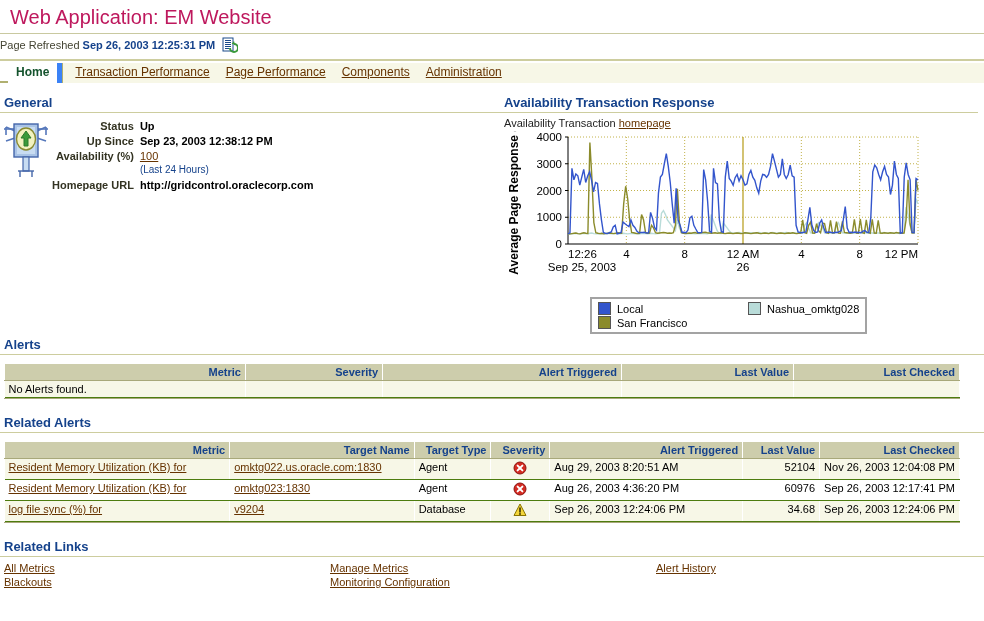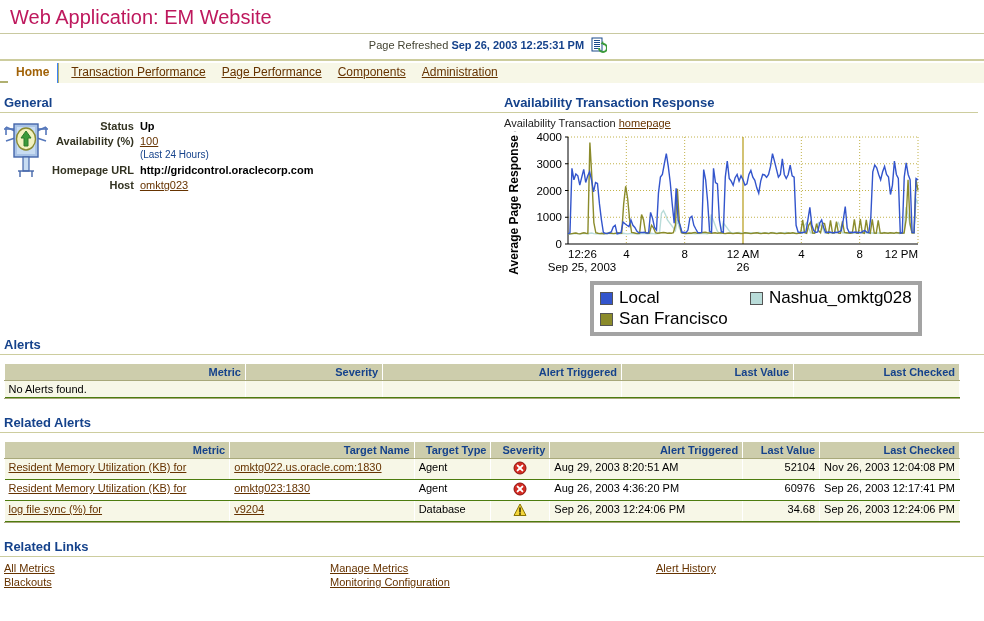--- a/index.html
+++ b/index.html
@@ -13,43 +13,43 @@
   a{color:#663300;text-decoration:underline;cursor:pointer;}
   .page{position:relative;width:984px;height:621px;}
 
   
   .page-title{
     font-size:20px;color:#be185d;font-weight:normal;
     padding:6px 0 4px 10px;letter-spacing:0px;
   }
   .title-rule{height:1px;background:#c9c9a0;margin:0;}
   .refresh-bar{
-    height:22px;position:relative;text-align:center;
+    height:22px;position:relative;text-align:left;
     padding:3px 8px 0 0;font-size:11px;color:#555544;
   }
   .refresh-bar .lbl{color:#444433;}
   .refresh-bar .val{color:#15428b;font-weight:bold;}
   .refresh-icon{display:inline-block;vertical-align:-4px;margin-left:4px;}
   .bar-rule{height:2px;background:#cdcd9e;}
 
   
   .tabbar{
     position:relative;height:22px;background:#ffffff;
     border-bottom:2px solid #b0b070;
     padding-left:8px;box-sizing:border-box;
   }
   .tabs{display:flex;align-items:flex-end;height:22px;}
   .tab{
     font-size:12px;padding:2px 8px 3px 8px;line-height:15px;
     color:#663300;white-space:nowrap;cursor:pointer;
   }
   .tab.sel{
-    color:#a16207;font-weight:bold;
+    color:#14532d;font-weight:bold;
     background:#ffffff;
-    border-right:1px solid #3b82f6;
+    border-right:5px solid #3b82f6;
   }
   .tab a{}
   .tabs-rest{
     background:#f7f7e7;border-left:1px solid #b0b070;
     display:flex;align-items:flex-end;height:20px;flex:1;
     padding-left:4px;
   }
 
   
   .sect{margin:0;}
@@ -68,23 +68,23 @@
   .gen-tbl{border-collapse:collapse;font-size:11px;}
   .gen-tbl td{padding:0 0 1px 0;vertical-align:top;line-height:14px;}
   .gen-lbl{text-align:right;color:#333322;padding-right:6px!important;white-space:nowrap;font-weight:bold;}
   .gen-val{font-weight:bold;color:#000;}
   .sub-note{color:#15428b;font-size:10px;font-weight:normal;}
 
   
   .chart-sub{padding:4px 0 2px 4px;font-size:11px;color:#222;}
   .chart-wrap{position:relative;width:420px;height:190px;margin-left:4px;}
   .legend-box{
-    position:absolute;left:86px;top:150px;
-    border:4px solid #a3a3a3;background:#ffffff;
-    padding:3px 6px 3px 6px;font-size:17px;
+    position:absolute;left:86px;top:166px;
+    border:2px solid #a3a3a3;background:#ffffff;
+    padding:3px 6px 3px 6px;font-size:11px;
   }
   .legend-grid{display:grid;grid-template-columns:150px auto;row-gap:1px;}
   .lg-item{display:flex;align-items:center;white-space:nowrap;}
   .lg-sw{width:11px;height:11px;border:1px solid #555;margin-right:6px;display:inline-block;}
 
   
   table.grid{border-collapse:collapse;width:956px;margin-left:4px;font-size:11px;}
   table.grid th{
     background:#cdcdac;color:#15428b;font-weight:bold;
     text-align:right;padding:2px 4px;border:1px solid #ffffff;
@@ -188,35 +188,33 @@
             <line x1="29" y1="50" x2="29" y2="56" stroke="#4466aa" stroke-width="1.4"></line>
           </svg>
         </div>
         <table class="gen-tbl">
           <tbody>
               <tr>
             <td class="gen-lbl">Status</td>
             <td class="gen-val">Up</td>
           </tr>
           <tr>
+            <td class="gen-lbl">Up Since</td>
+            <td class="gen-val">Sep 23, 2003 12:38:12 PM</td>
+          </tr>
+          <tr>
             <td class="gen-lbl">Availability (%)</td>
             <td>
               <a>100</a>
               <div class="sub-note">(Last 24 Hours)</div>
             </td>
           </tr>
           <tr>
             <td class="gen-lbl">Homepage URL</td>
             <td class="gen-val">http://gridcontrol.oraclecorp.com</td>
-          </tr>
-          <tr>
-            <td class="gen-lbl">Host</td>
-            <td>
-              <a>omktg023</a>
-            </td>
           </tr>
         </tbody>
           </table>
       </div>
     </div>
 
     <div class="col-right">
       <div class="sect-h">Availability Transaction Response</div>
       <div class="sect-rule"></div>
       <div class="chart-sub">

